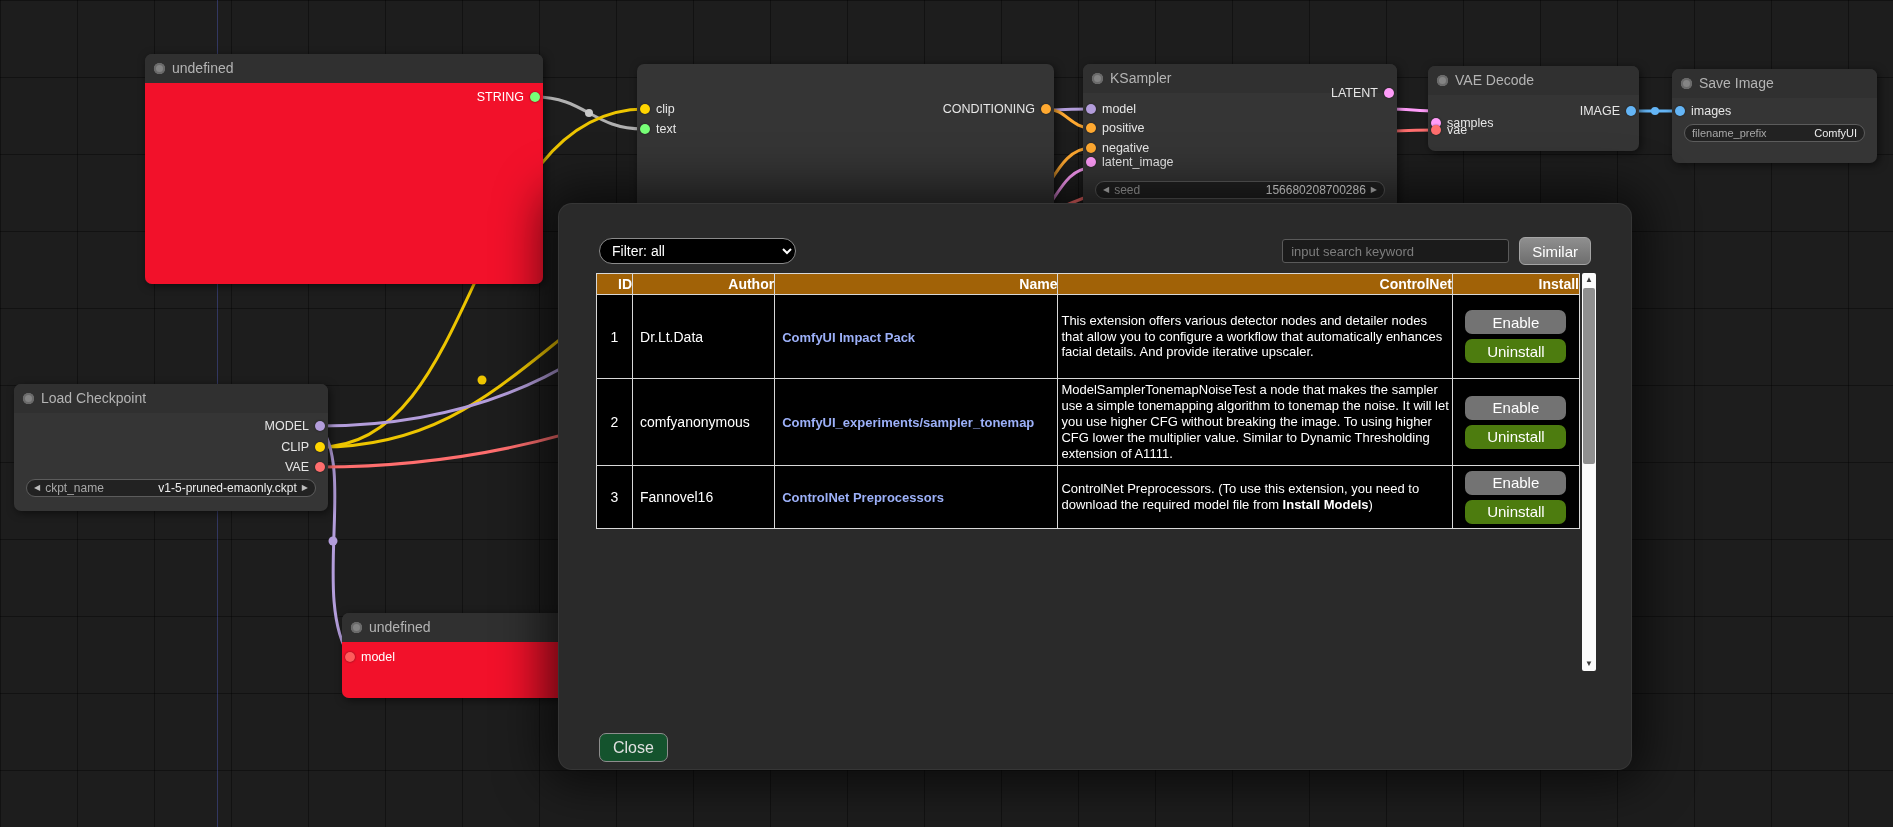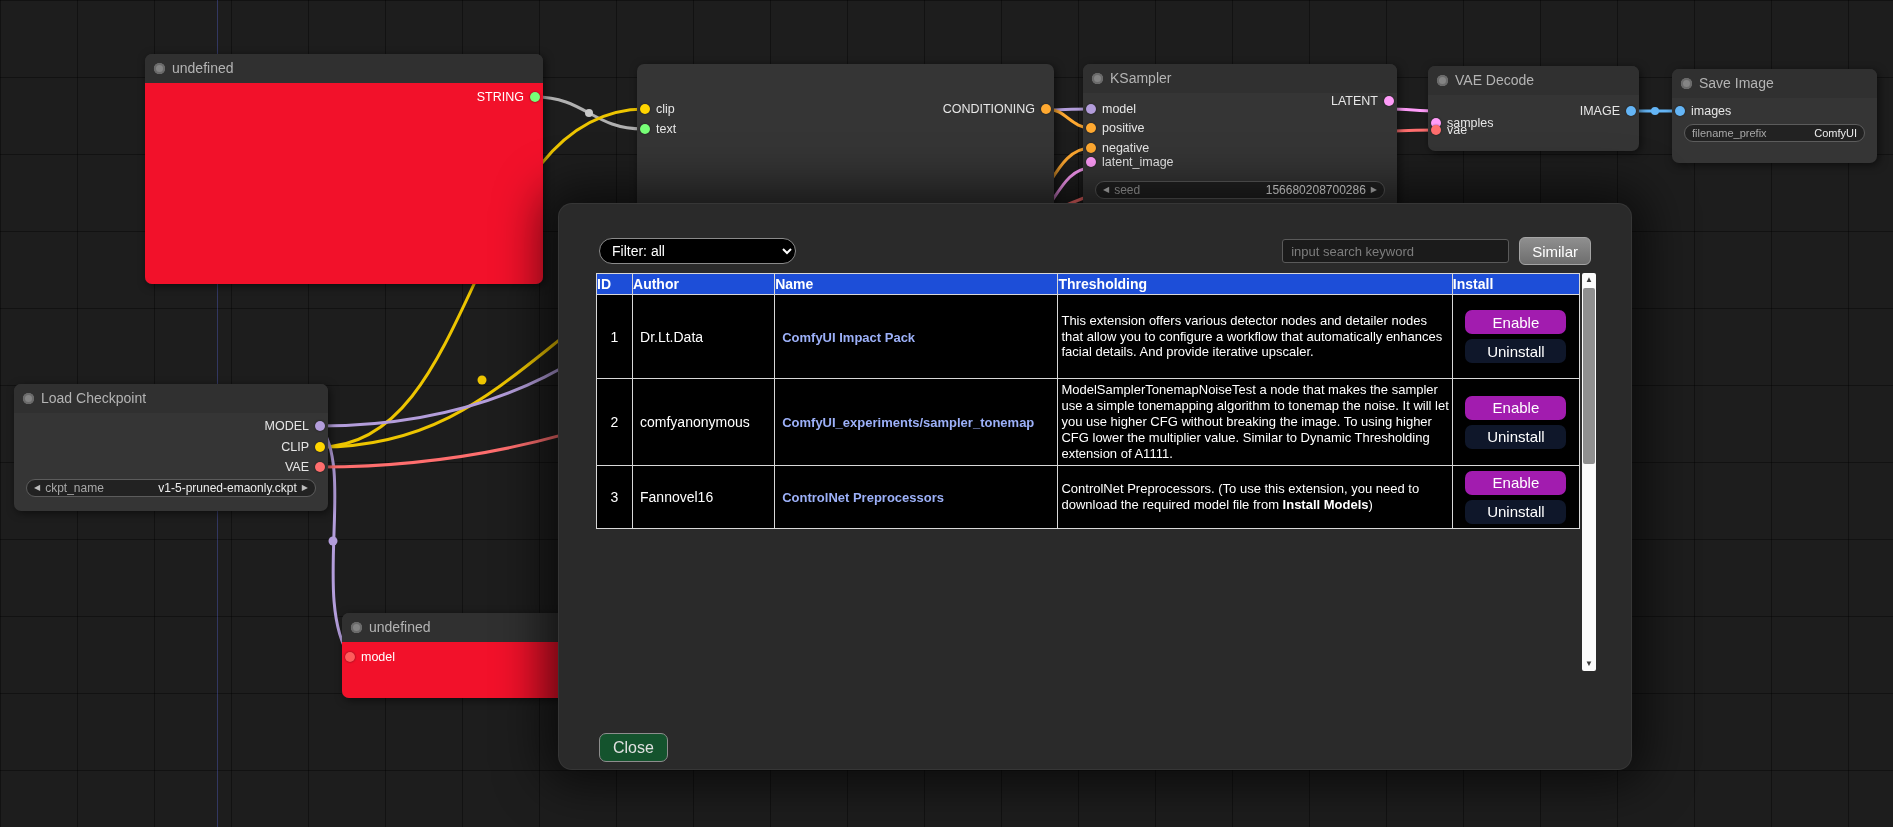--- a/index.html
+++ b/index.html
@@ -51,33 +51,33 @@
   input.search { margin-left:auto; width:227px; height:24px; background:#1b1b1b;
     border:1px solid #5a5a5a; border-radius:3px; color:#ddd; font-size:13px;
     padding:0 8px; font-family:"Liberation Sans", sans-serif; }
   input.search::placeholder { color:#7d7d7d; }
   button.searchbtn { margin-left:10px; height:28px; padding:0 12px;
     background:linear-gradient(#8f8f8f,#6e6e6e); border:1px solid #a5a5a5;
     border-radius:6px; color:#fff; font-size:15px; font-family:"Liberation Sans", sans-serif; }
   .scrollwrap { position:absolute; left:37px; top:69px; width:1000px; height:398px; }
   table.ext { border-collapse:collapse; table-layout:fixed; width:984px; background:#000; }
   table.ext th, table.ext td { border:1px solid #d8d8d8; color:#fff; }
-  table.ext th { height:21px; font-size:14px; font-weight:bold; text-align:left;
-    background:#1d4ed8; padding:0; }
+  table.ext th { height:21px; font-size:14px; font-weight:bold; text-align:right;
+    background:#a16207; padding:0; }
   td.c-id { text-align:center; font-size:14px; }
   td.c-author { padding-left:7px; font-size:14px; }
   td.c-name { padding-left:7px; }
   td.c-name a { color:#9cb0f8; font-weight:bold; font-size:13px; text-decoration:none; }
   td.c-desc { font-size:13px; line-height:1.22; padding:2px 3px; vertical-align:middle; }
   td.c-install { text-align:center; }
   .btn-stack { display:flex; flex-direction:column; align-items:center; gap:5px; }
   .btn-enable, .btn-uninstall { width:101px; height:24px; border:none; border-radius:7px;
     color:#fff; font-size:15px; font-family:"Liberation Sans", sans-serif; }
-  .btn-enable { background:#a21caf; }
-  .btn-uninstall { background:#0f172a; }
+  .btn-enable { background:#737373; }
+  .btn-uninstall { background:#4d7c0f; }
   .scrollbar { position:absolute; left:986px; top:0; width:14px; height:398px;
     background:#fbfbfb; border-radius:2px; }
   .sb-arrow { position:absolute; left:0; width:14px; height:14px; color:#3a3a3a;
     font-size:8px; text-align:center; line-height:14px; }
   .sb-arrow.up { top:0; }
   .sb-arrow.down { bottom:0; }
   .sb-thumb { position:absolute; left:1px; top:15px; width:12px; height:176px;
     background:#8f8f8f; border-radius:2px; }
   button.closebtn { position:absolute; left:40px; top:529px; height:29px; padding:0 13px;
     background:#14532d; border:1px solid #8d8d8d; border-radius:7px; color:#e0e0e0;
@@ -148,21 +148,21 @@
       <span>positive</span>
     </div>
     <div class="slot in" style="top:75px;">
       <span class="dot" style="background:#ffa931;"></span>
       <span>negative</span>
     </div>
     <div class="slot in" style="top:89px;">
       <span class="dot" style="background:#ff9cf9;"></span>
       <span>latent_image</span>
     </div>
-    <div class="slot out" style="top:28px;">
+    <div class="slot out" style="top:20px;">
       <span>LATENT</span>
       <span class="dot" style="background:#ff9cf9;"></span>
     </div>
     <div class="widget" style="top:117px;">
       <span class="warrow">◀</span>
       <span class="wlabel">seed</span>
       <span class="wvalue">156680208700286</span>
       <span class="warrow">▶</span>
     </div>
   </div>
@@ -254,21 +254,21 @@
             <col style="width:142px">
             <col style="width:283px">
             <col style="width:394px">
             <col style="width:127px">
           </colgroup>
         <tbody>
             <tr>
           <th>ID</th>
           <th>Author</th>
           <th>Name</th>
-          <th>Thresholding</th>
+          <th>ControlNet</th>
           <th>Install</th>
         </tr>
         <tr style="height:84px;">
           <td class="c-id">1</td>
           <td class="c-author">Dr.Lt.Data</td>
           <td class="c-name"><a href="#">ComfyUI Impact Pack</a></td>
           <td class="c-desc">This extension offers various detector nodes and detailer nodes that allow you to configure a workflow that automatically enhances facial details. And provide iterative upscaler.</td>
           <td class="c-install">
                 <div class="btn-stack">
             <button class="btn-enable">Enable</button>

